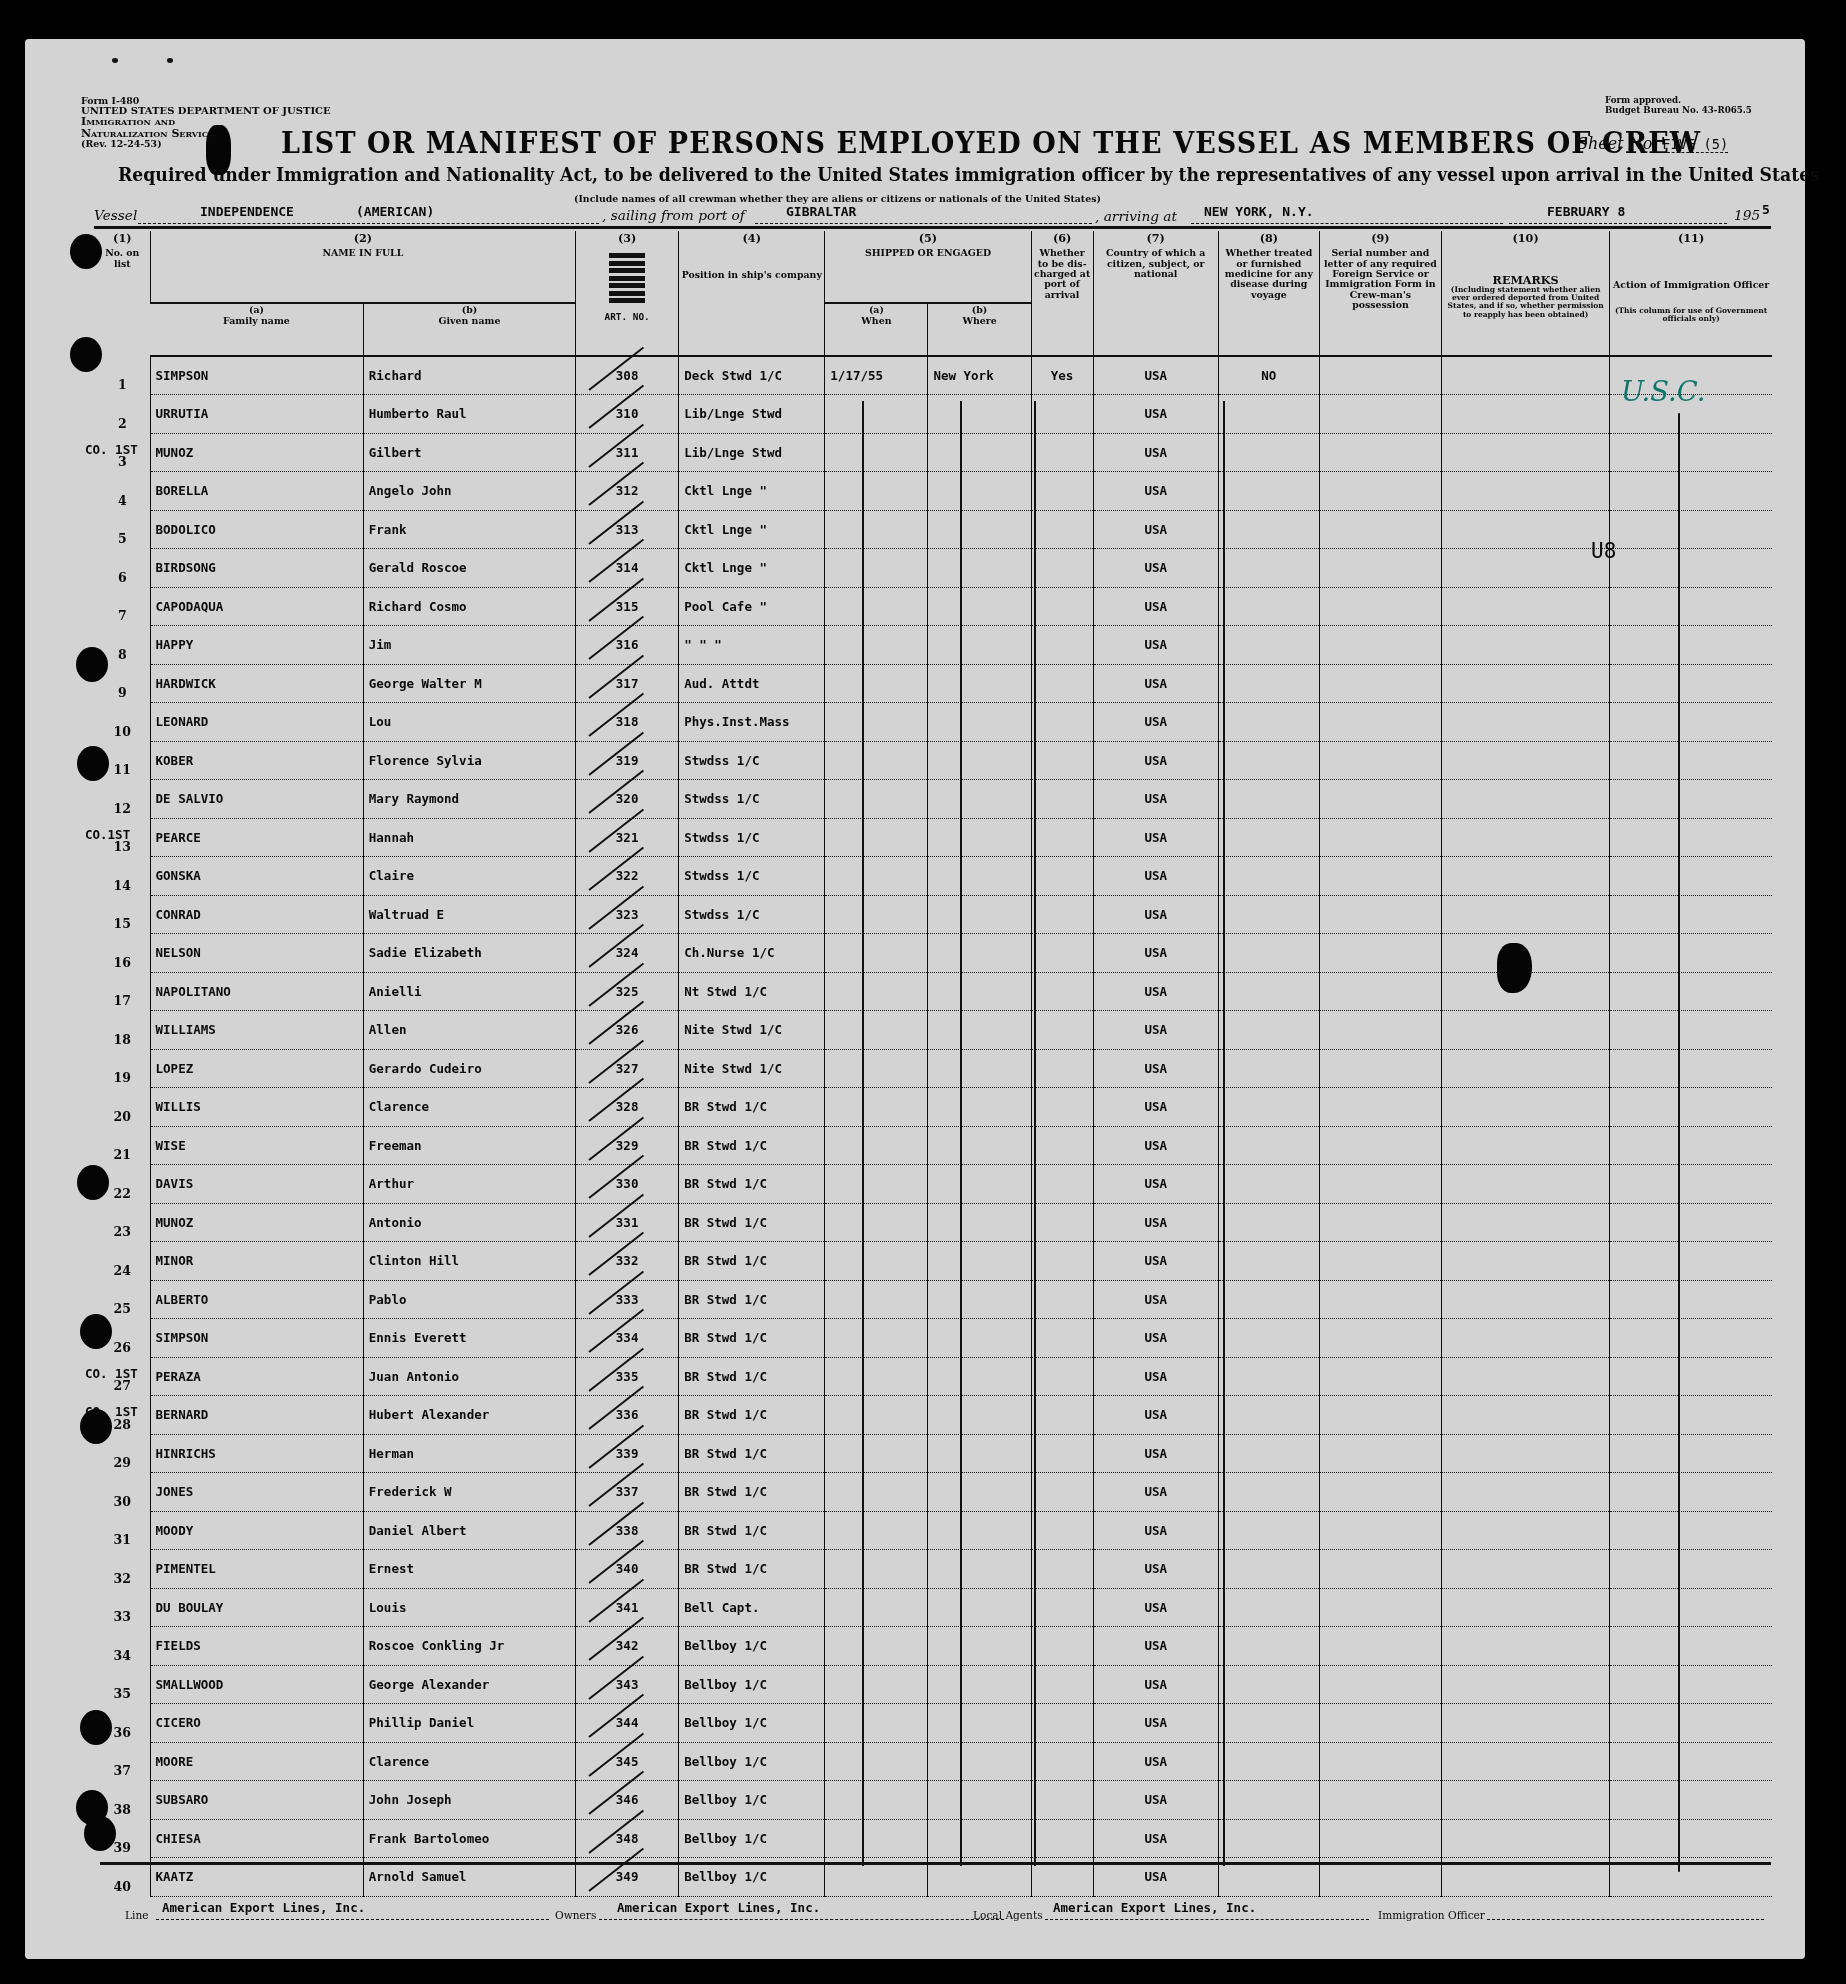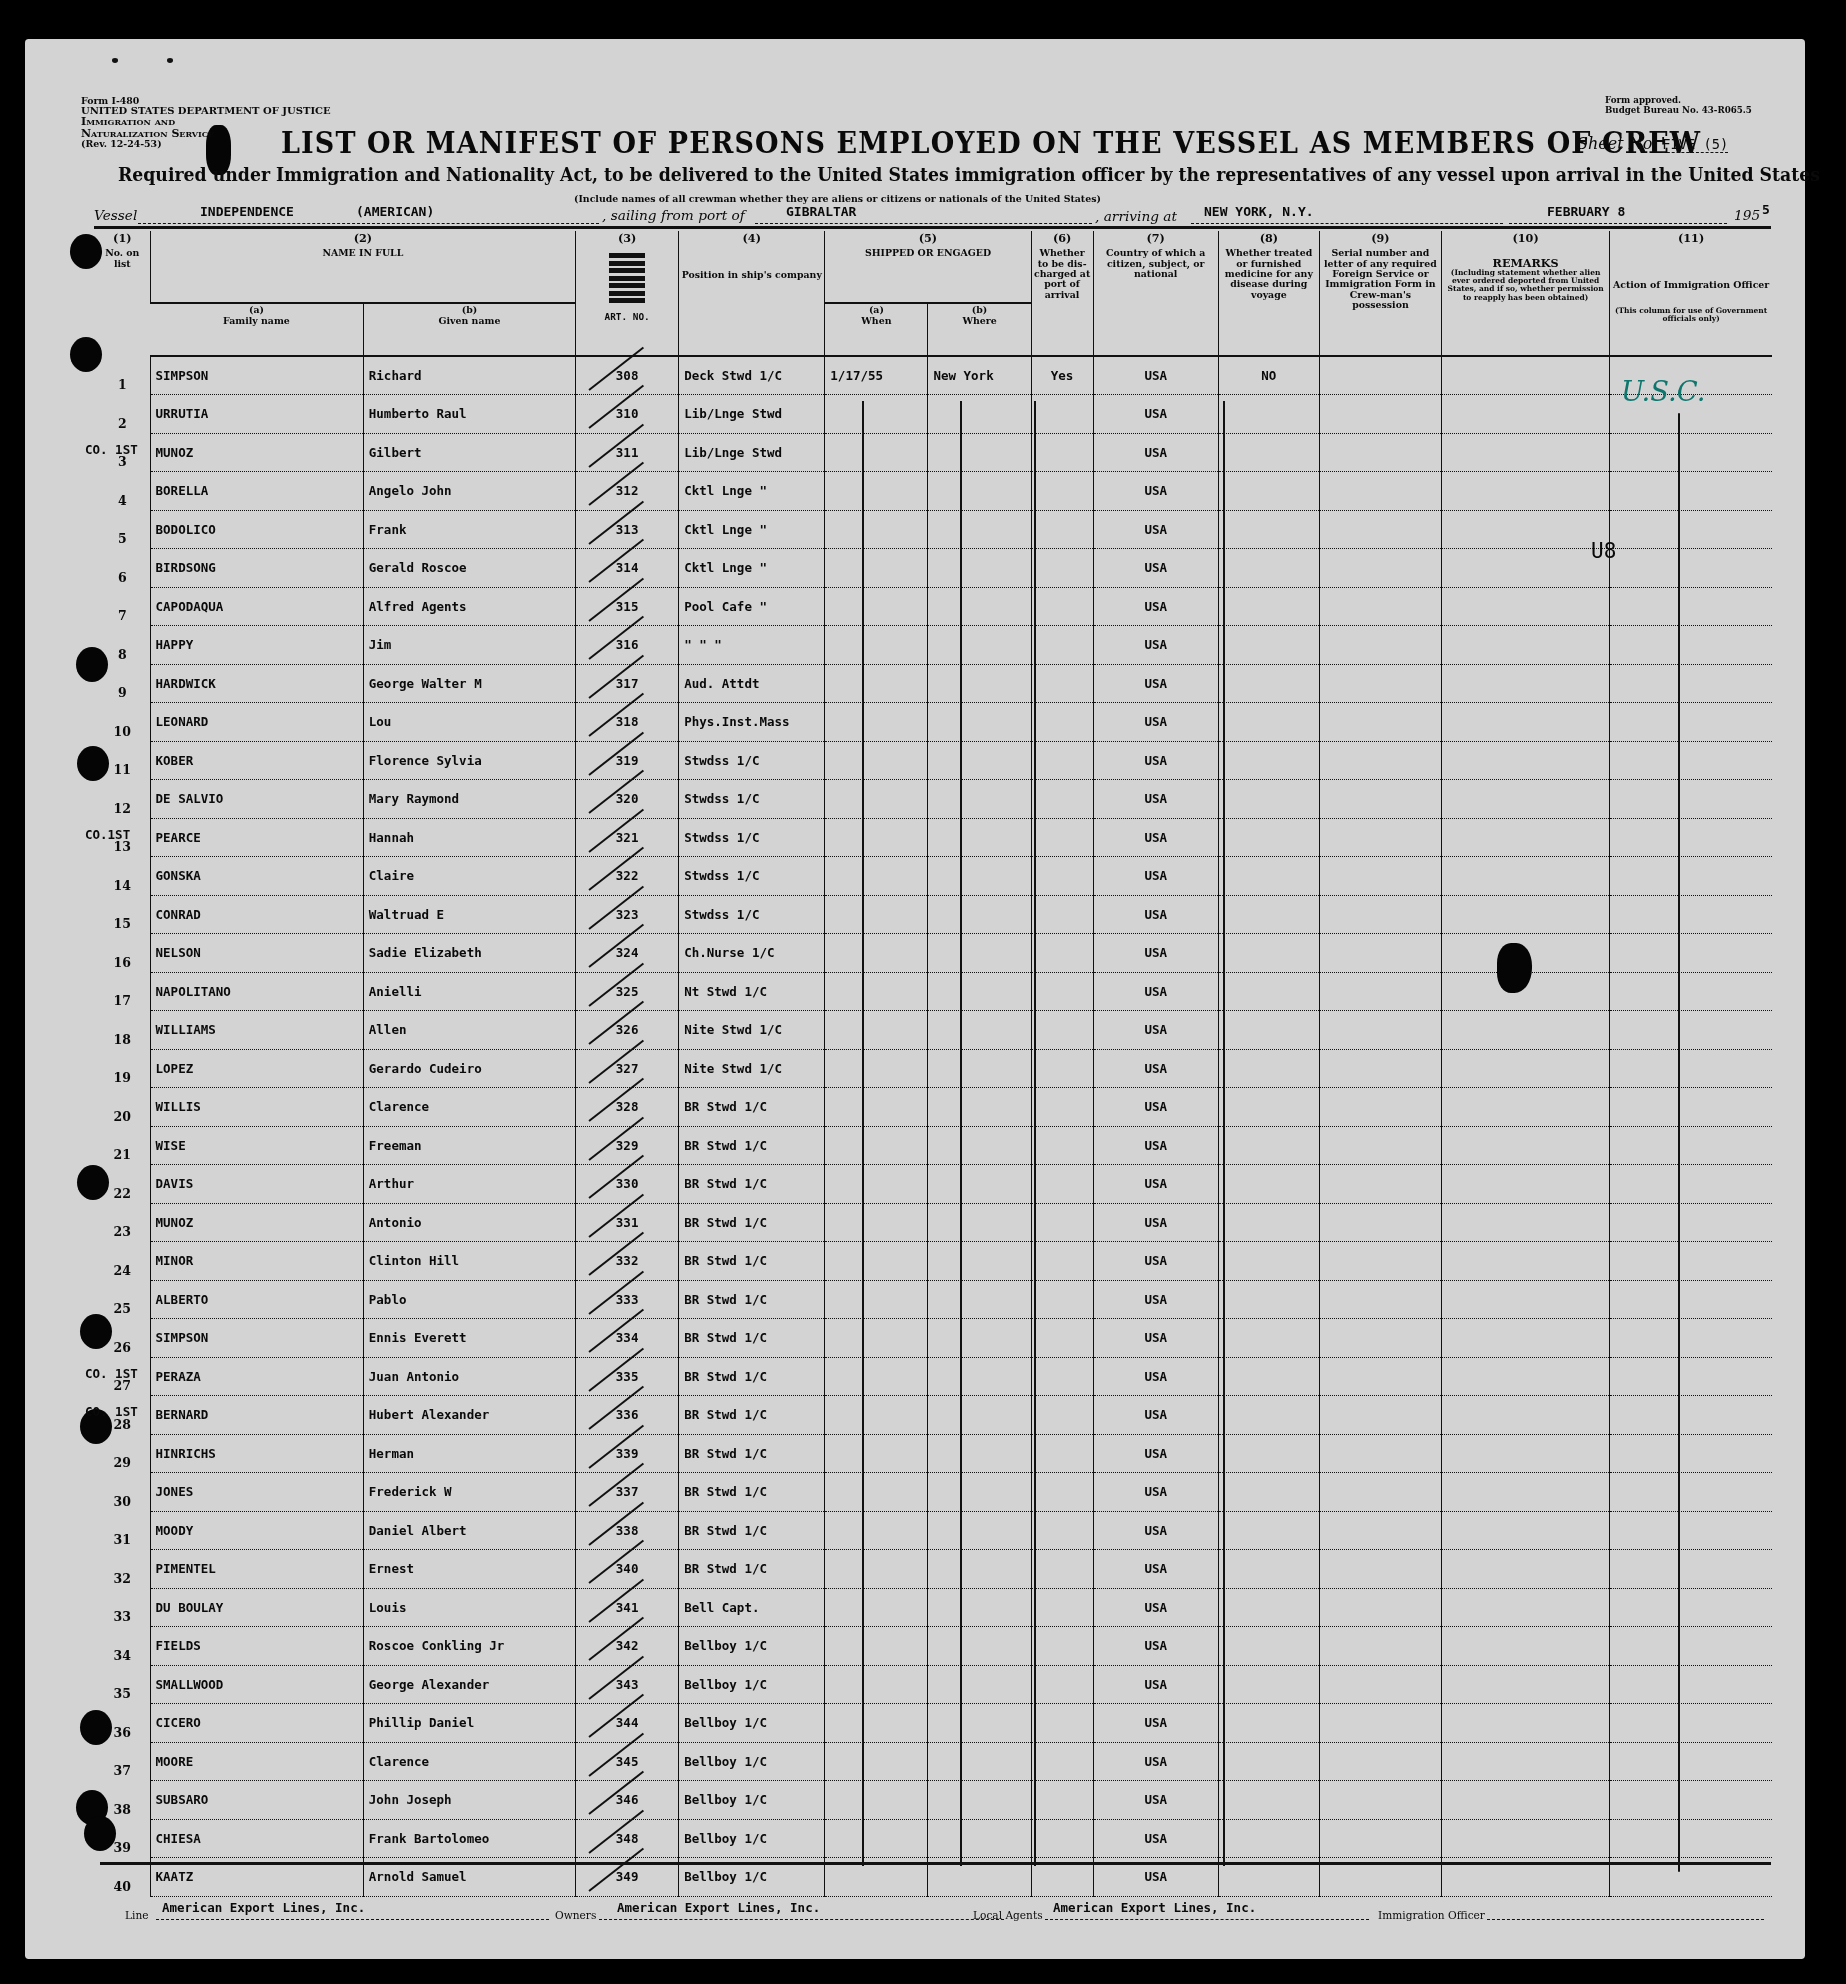--- a/index.html
+++ b/index.html
@@ -144,21 +144,21 @@
           <span class="num">(7)</span><span>Country of which a citizen, subject, or national</span>
         </th>
         <th rowspan="2">
           <span class="num">(8)</span><span>Whether treated or furnished medicine for any disease during voyage</span>
         </th>
         <th rowspan="2">
           <span class="num">(9)</span><span>Serial number and letter of any required Foreign Service or Immigration Form in Crew-man's possession</span>
         </th>
         <th rowspan="2">
           <span class="num">(10)</span>
-            <span style="display:block;margin-top:12px;font-size:11.2px">REMARKS</span>
+            <span style="display:block;margin-top:29px;font-size:11.2px">REMARKS</span>
             <span style="font-size:7.5px;display:block">(Including statement whether alien ever ordered deported from United States, and if so, whether permission to reapply has been obtained)</span>
         </th>
         <th rowspan="2">
           <span class="num">(11)</span>
             <span style="display:block;margin-top:35px">Action of Immigration Officer</span>
             <span style="font-size:7.5px;display:block;margin-top:17px">(This column for use of Government officials only)</span>
         </th>
       </tr>
       <tr style="height:53px">
         <th><span style="display:block">(a)</span><span>Family name</span></th>
@@ -254,21 +254,21 @@
           <td class="c7"></td>
           <td class="c7">USA</td>
           <td class="c7"></td>
           <td></td>
           <td></td>
           <td></td>
         </tr>
         <tr>
           <td><span>7</span></td>
           <td>CAPODAQUA</td>
-          <td>Alfred Agents</td>
+          <td>Richard Cosmo</td>
           <td class="art"><span>315</span><span class="tick"></span></td>
           <td>Pool Cafe "</td>
           <td></td>
           <td></td>
           <td class="c7"></td>
           <td class="c7">USA</td>
           <td class="c7"></td>
           <td></td>
           <td></td>
           <td></td>

